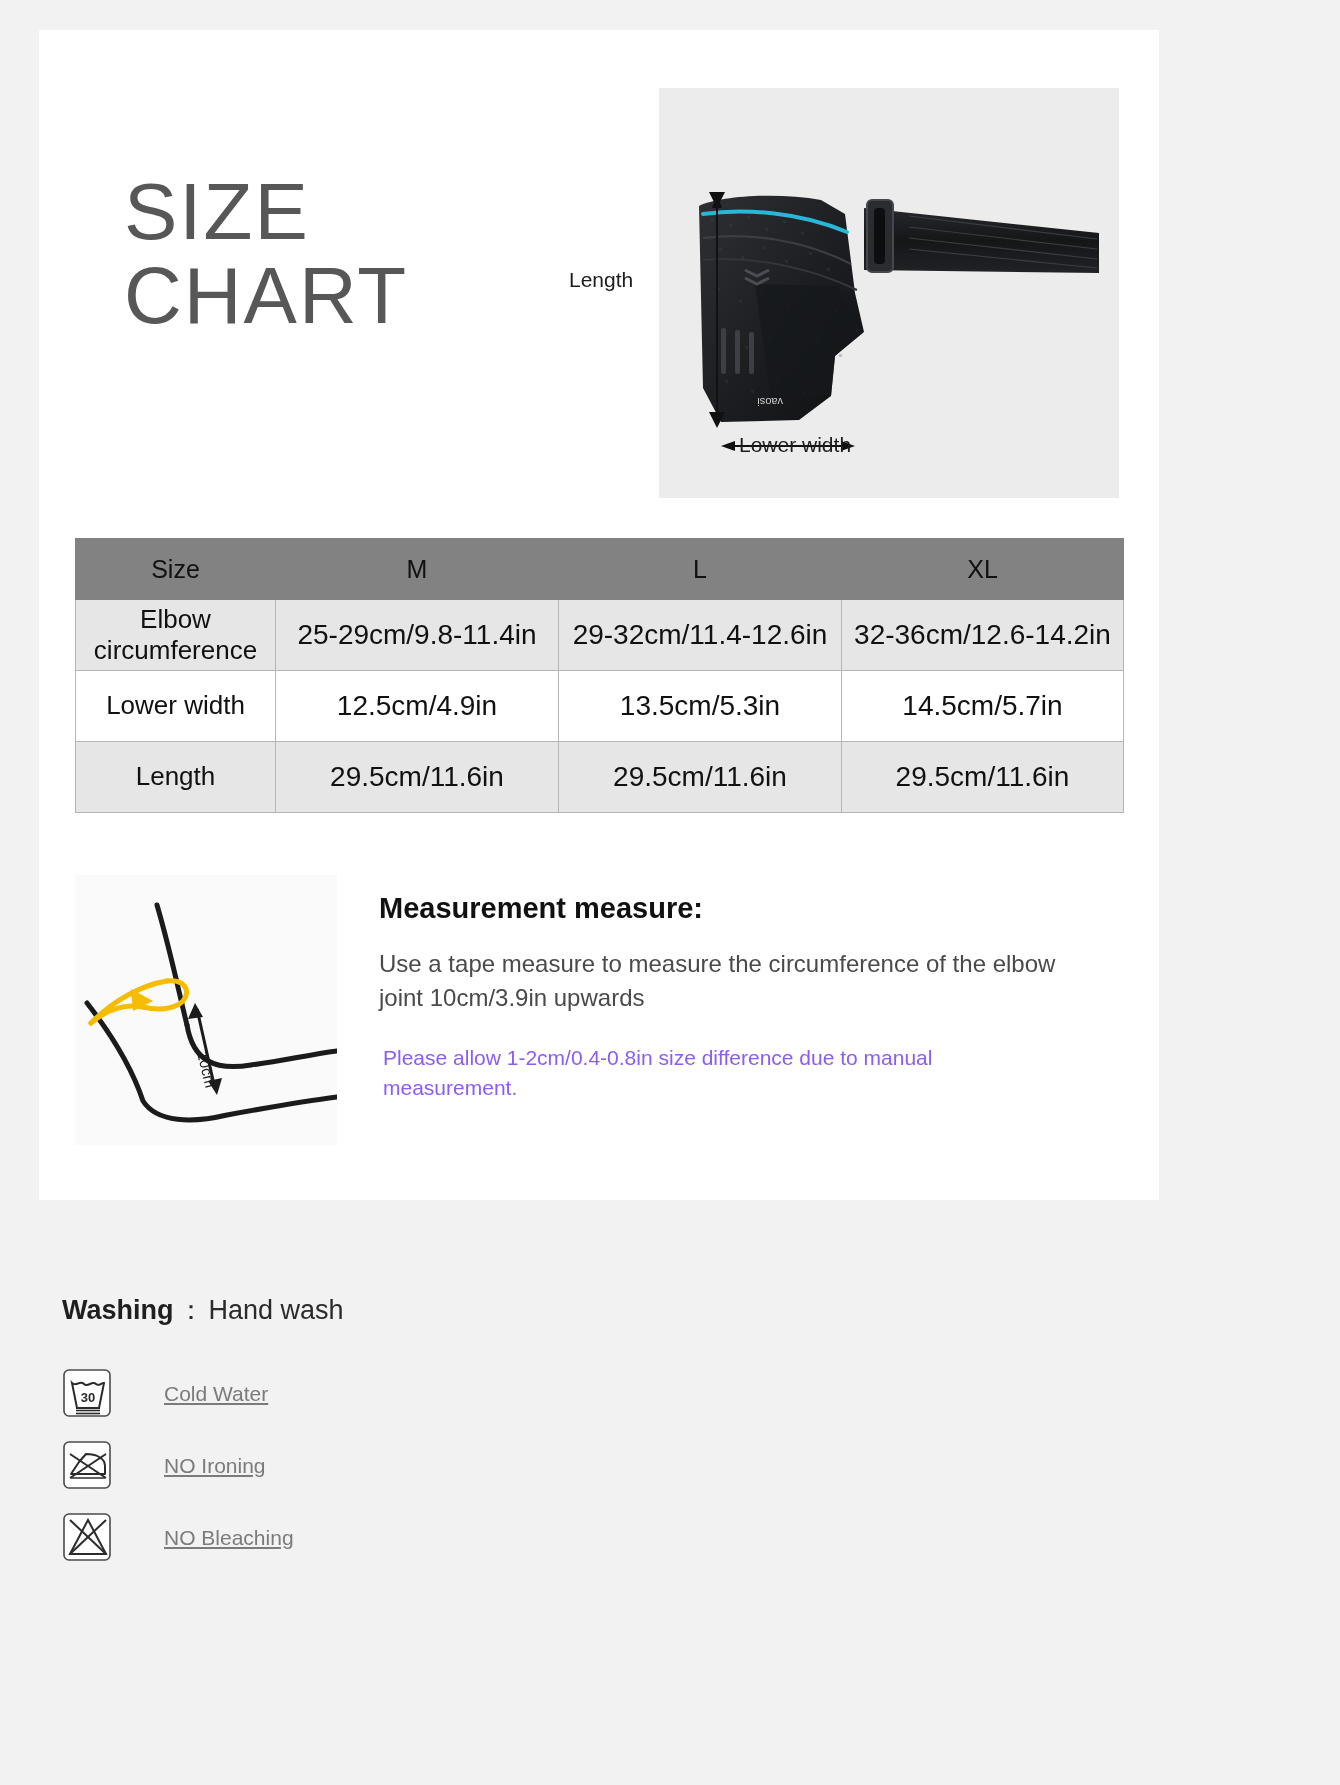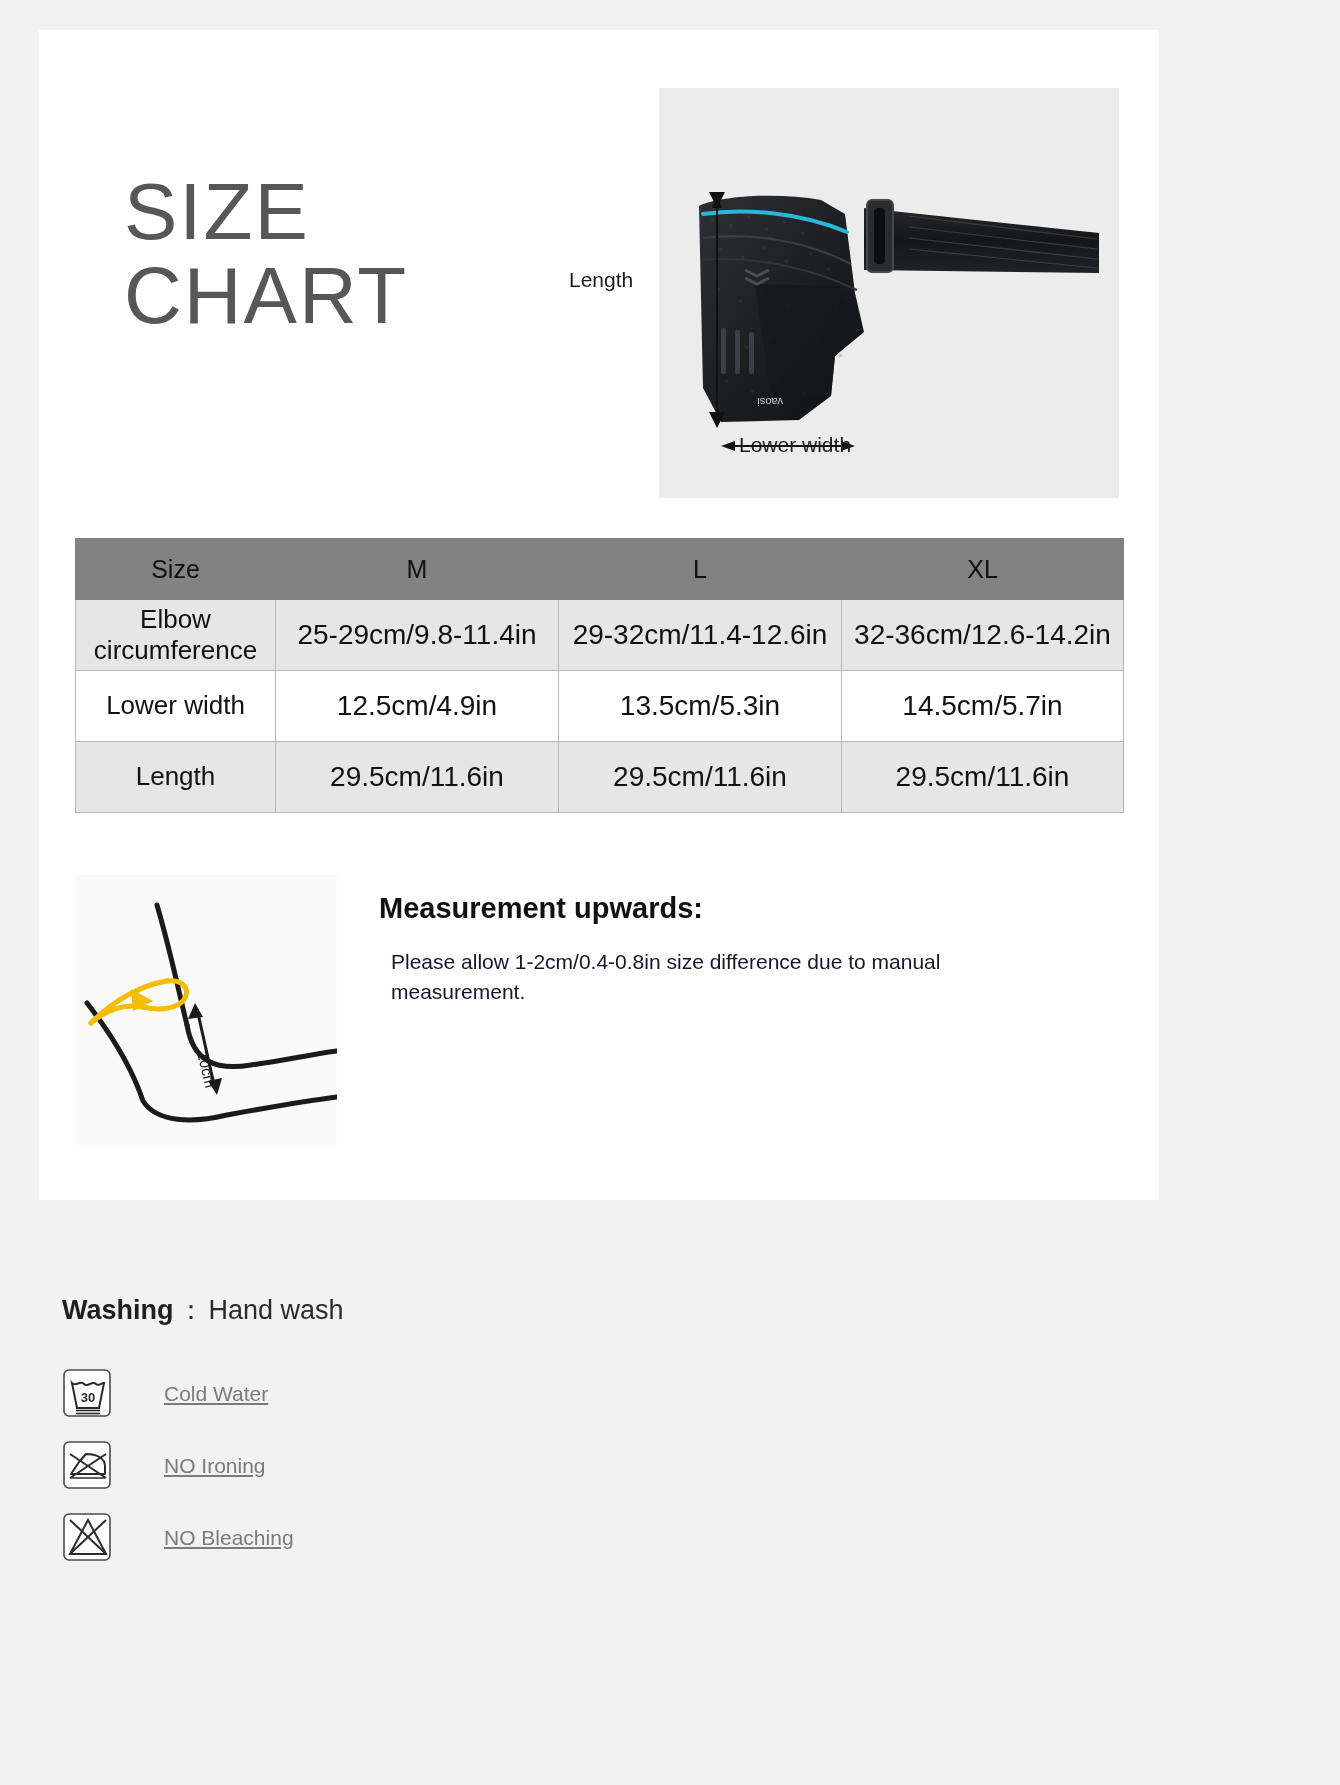--- a/index.html
+++ b/index.html
@@ -125,22 +125,22 @@
   }
   .measure-body {
     font-size: 24px;
     line-height: 1.42;
     color: #4a4a4a;
     margin: 0 0 28px 0;
   }
   .measure-note {
     font-size: 21px;
     line-height: 1.42;
-    color: #0f172a;
-    margin: 12px;
+    color: #8b5cf6;
+    margin: 4px;
   }
 
   
   .washing {
     position: absolute;
     left: 62px;
     top: 1282px;
     width: 600px;
   }
   .washing-heading {
@@ -328,21 +328,22 @@
       <polygon points="78,126 56,114 58,136" fill="#f5bc00"></polygon>
 
       <line x1="122" y1="134" x2="140" y2="214" stroke="#1b1b1b" stroke-width="3"></line>
       <polygon points="120,128 113,144 128,142" fill="#1b1b1b"></polygon>
       <polygon points="142,220 133,206 147,203" fill="#1b1b1b"></polygon>
       <text x="122" y="178" font-family="Liberation Sans, sans-serif" font-size="15" fill="#1b1b1b" transform="rotate(76 122 178)">10cm</text>
     </svg>
   </div>
 
   <div class="measure-text">
-    <h2 class="measure-title">Measurement upwards:</h2>
+    <h2 class="measure-title">Measurement measure:</h2>
+    <p class="measure-body">Use a tape measure to measure the circumference of the elbow joint 10cm/3.9in upwards</p>
     <p class="measure-note">Please allow 1-2cm/0.4-0.8in size difference due to manual measurement.</p>
   </div>
 
 </div>
 
 <div class="washing">
 
   <div class="washing-heading">
     <span class="w-strong">Washing</span><span class="w-sep">：</span><span>Hand wash</span>
   </div>

